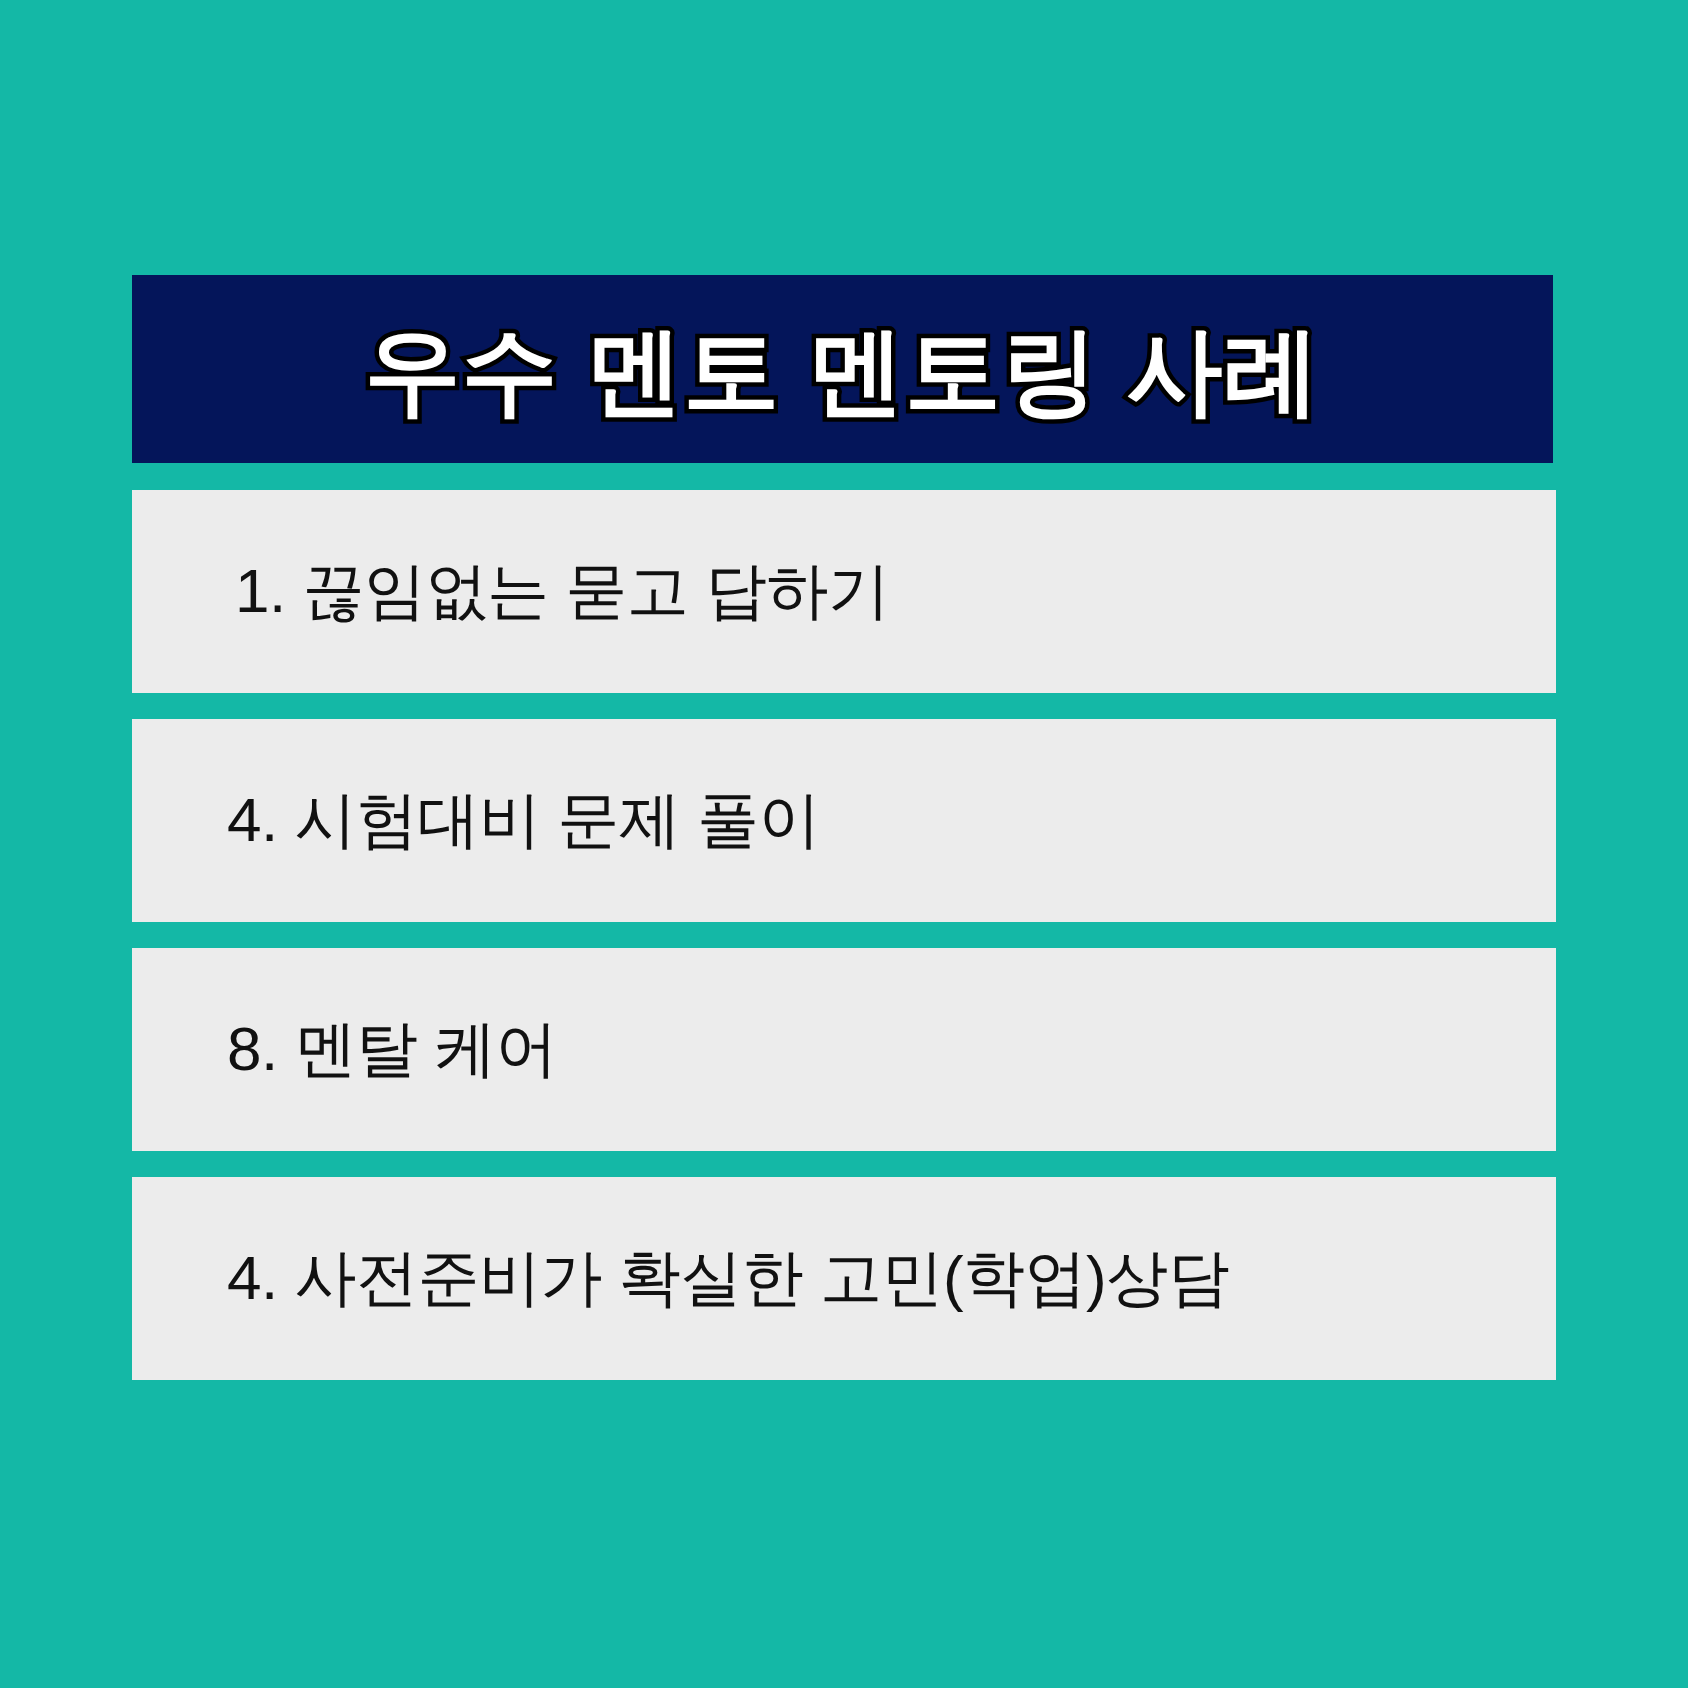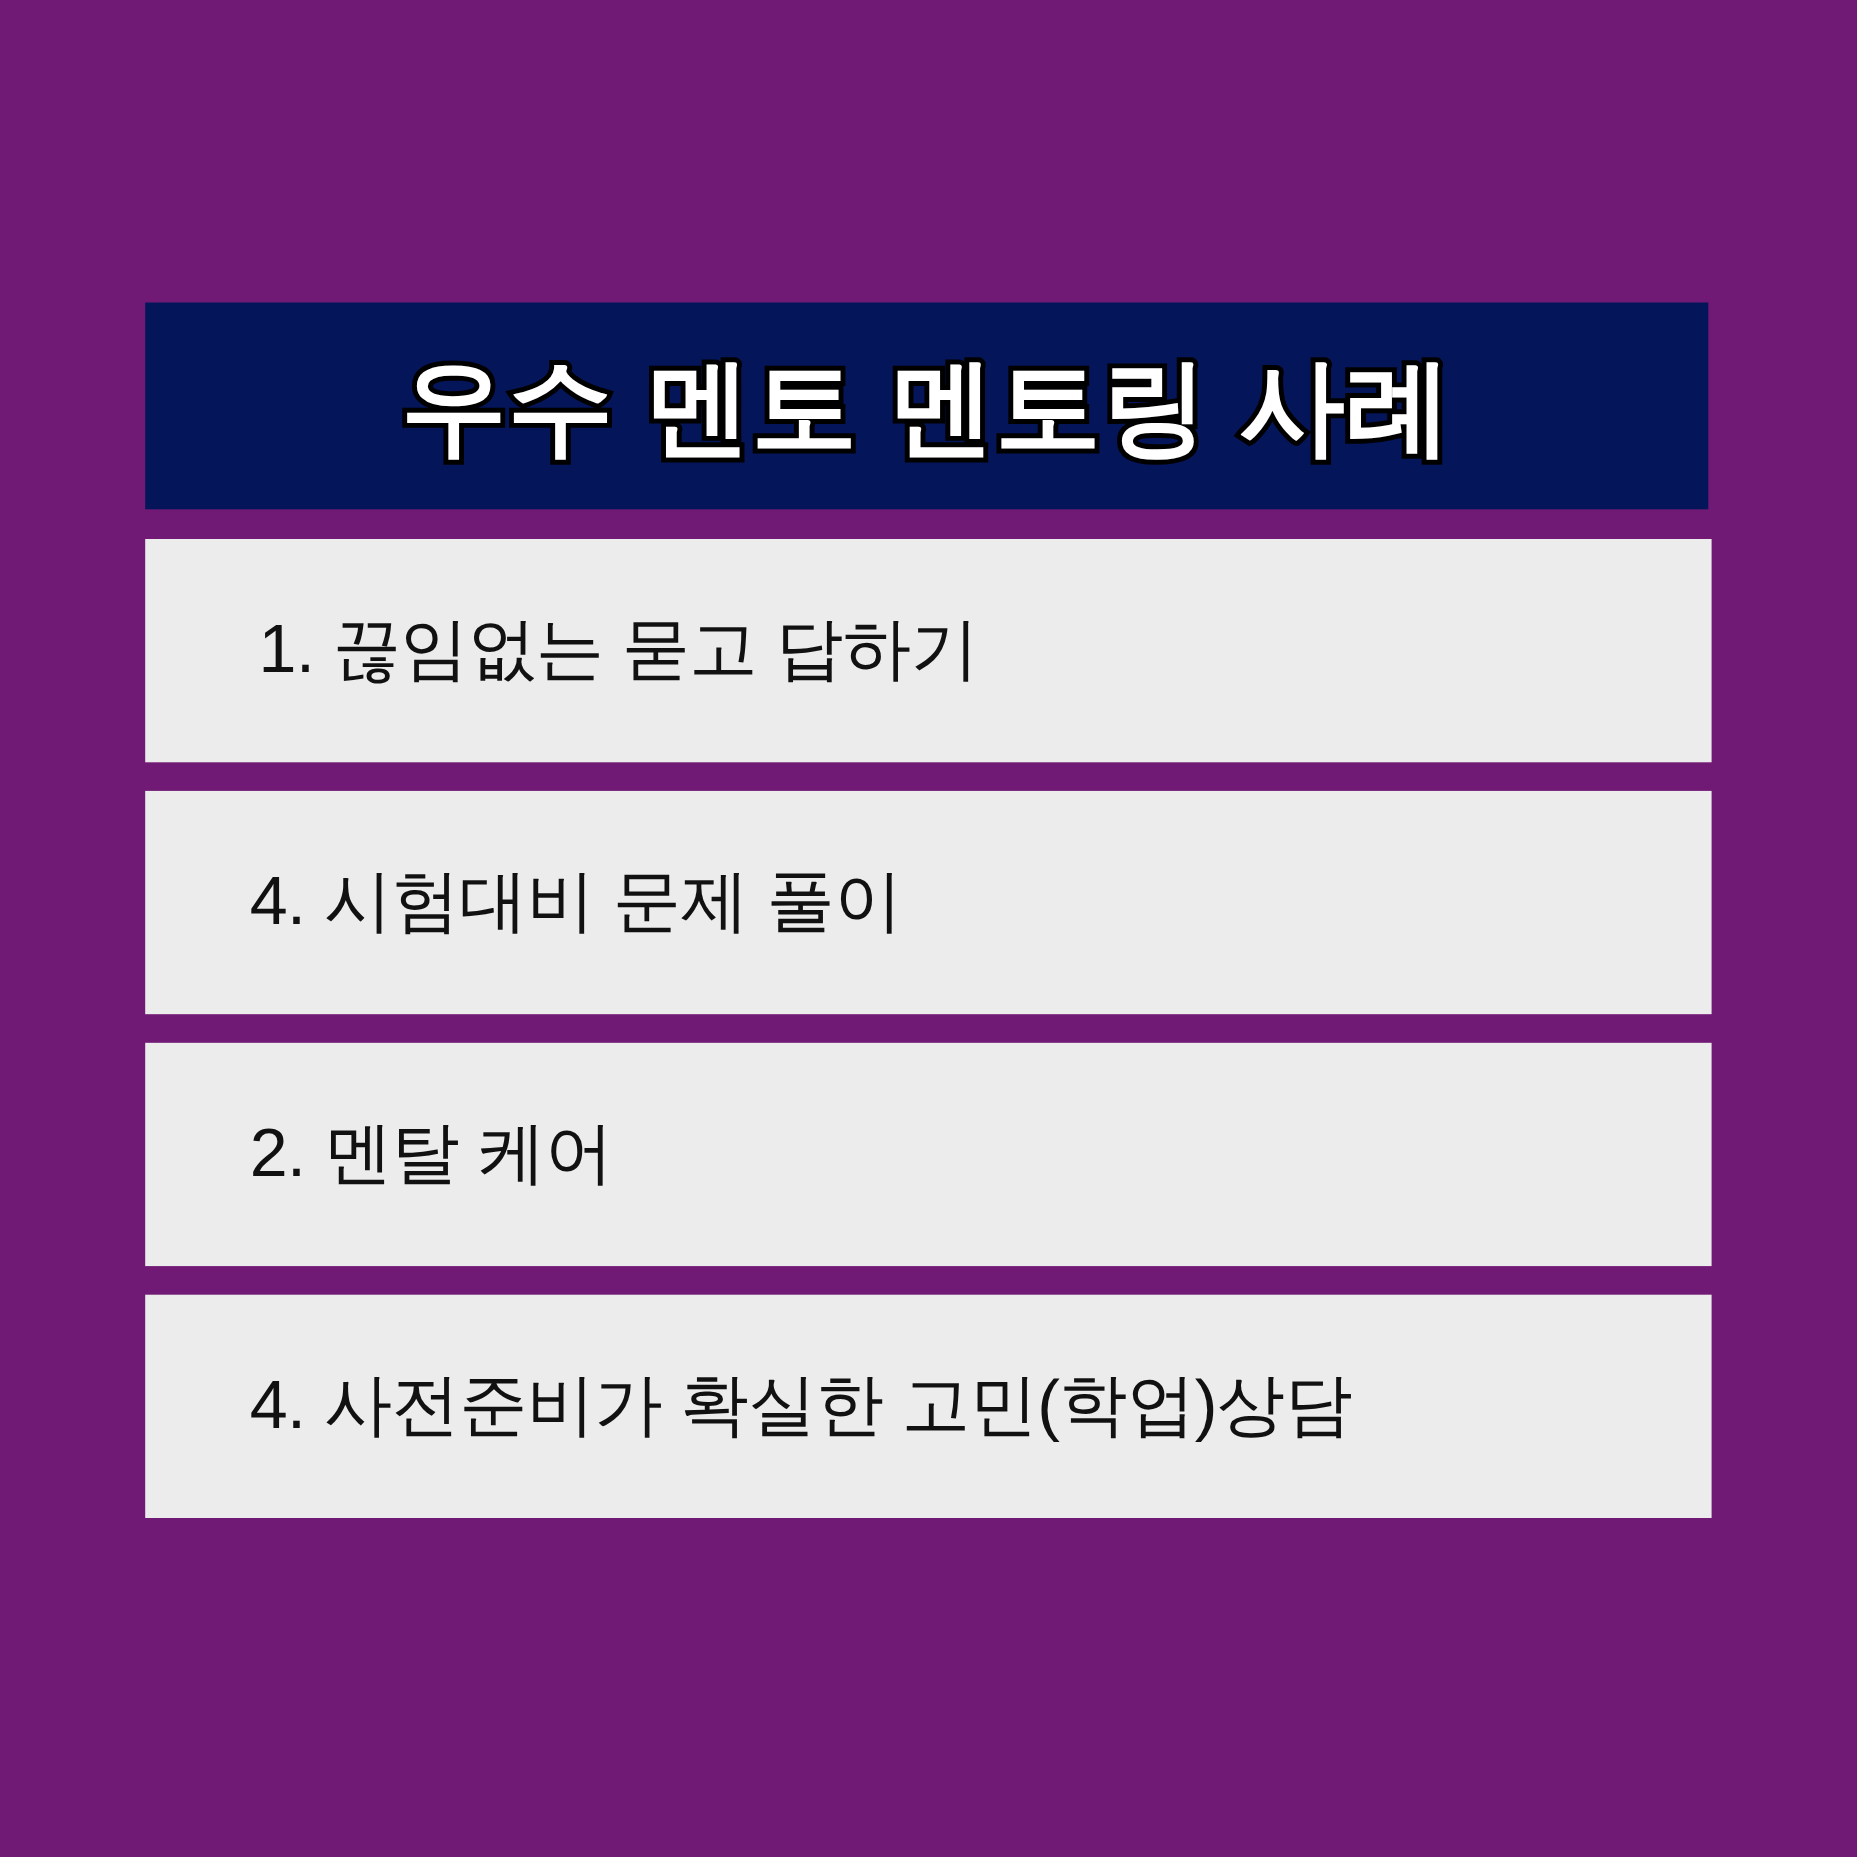--- a/index.html
+++ b/index.html
@@ -12,21 +12,21 @@
     height: 1688px;
     background: #fa5130;
     font-family: "Liberation Sans", "DejaVu Sans", sans-serif;
     overflow: hidden;
   }
 
   .slide {
     position: relative;
     width: 1688px;
     height: 1688px;
-    background: #701a75;
+    background: #14b8a6;
   }
 
   
   .title-bar {
     position: absolute;
     left: 132px;
     top: 275px;
     width: 1421px;
     height: 188px;
     background: #04155a;
@@ -97,21 +97,21 @@
 
     <div class="list-item first">
       <span class="list-item-text">1. 끊임없는 묻고 답하기</span>
     </div>
 
     <div class="list-item">
       <span class="list-item-text">4. 시험대비 문제 풀이</span>
     </div>
 
     <div class="list-item">
-      <span class="list-item-text">2. 멘탈 케어</span>
+      <span class="list-item-text">8. 멘탈 케어</span>
     </div>
 
     <div class="list-item">
       <span class="list-item-text">4. 사전준비가 확실한 고민(학업)상담</span>
     </div>
 
   </div>
 
 </div>
 

